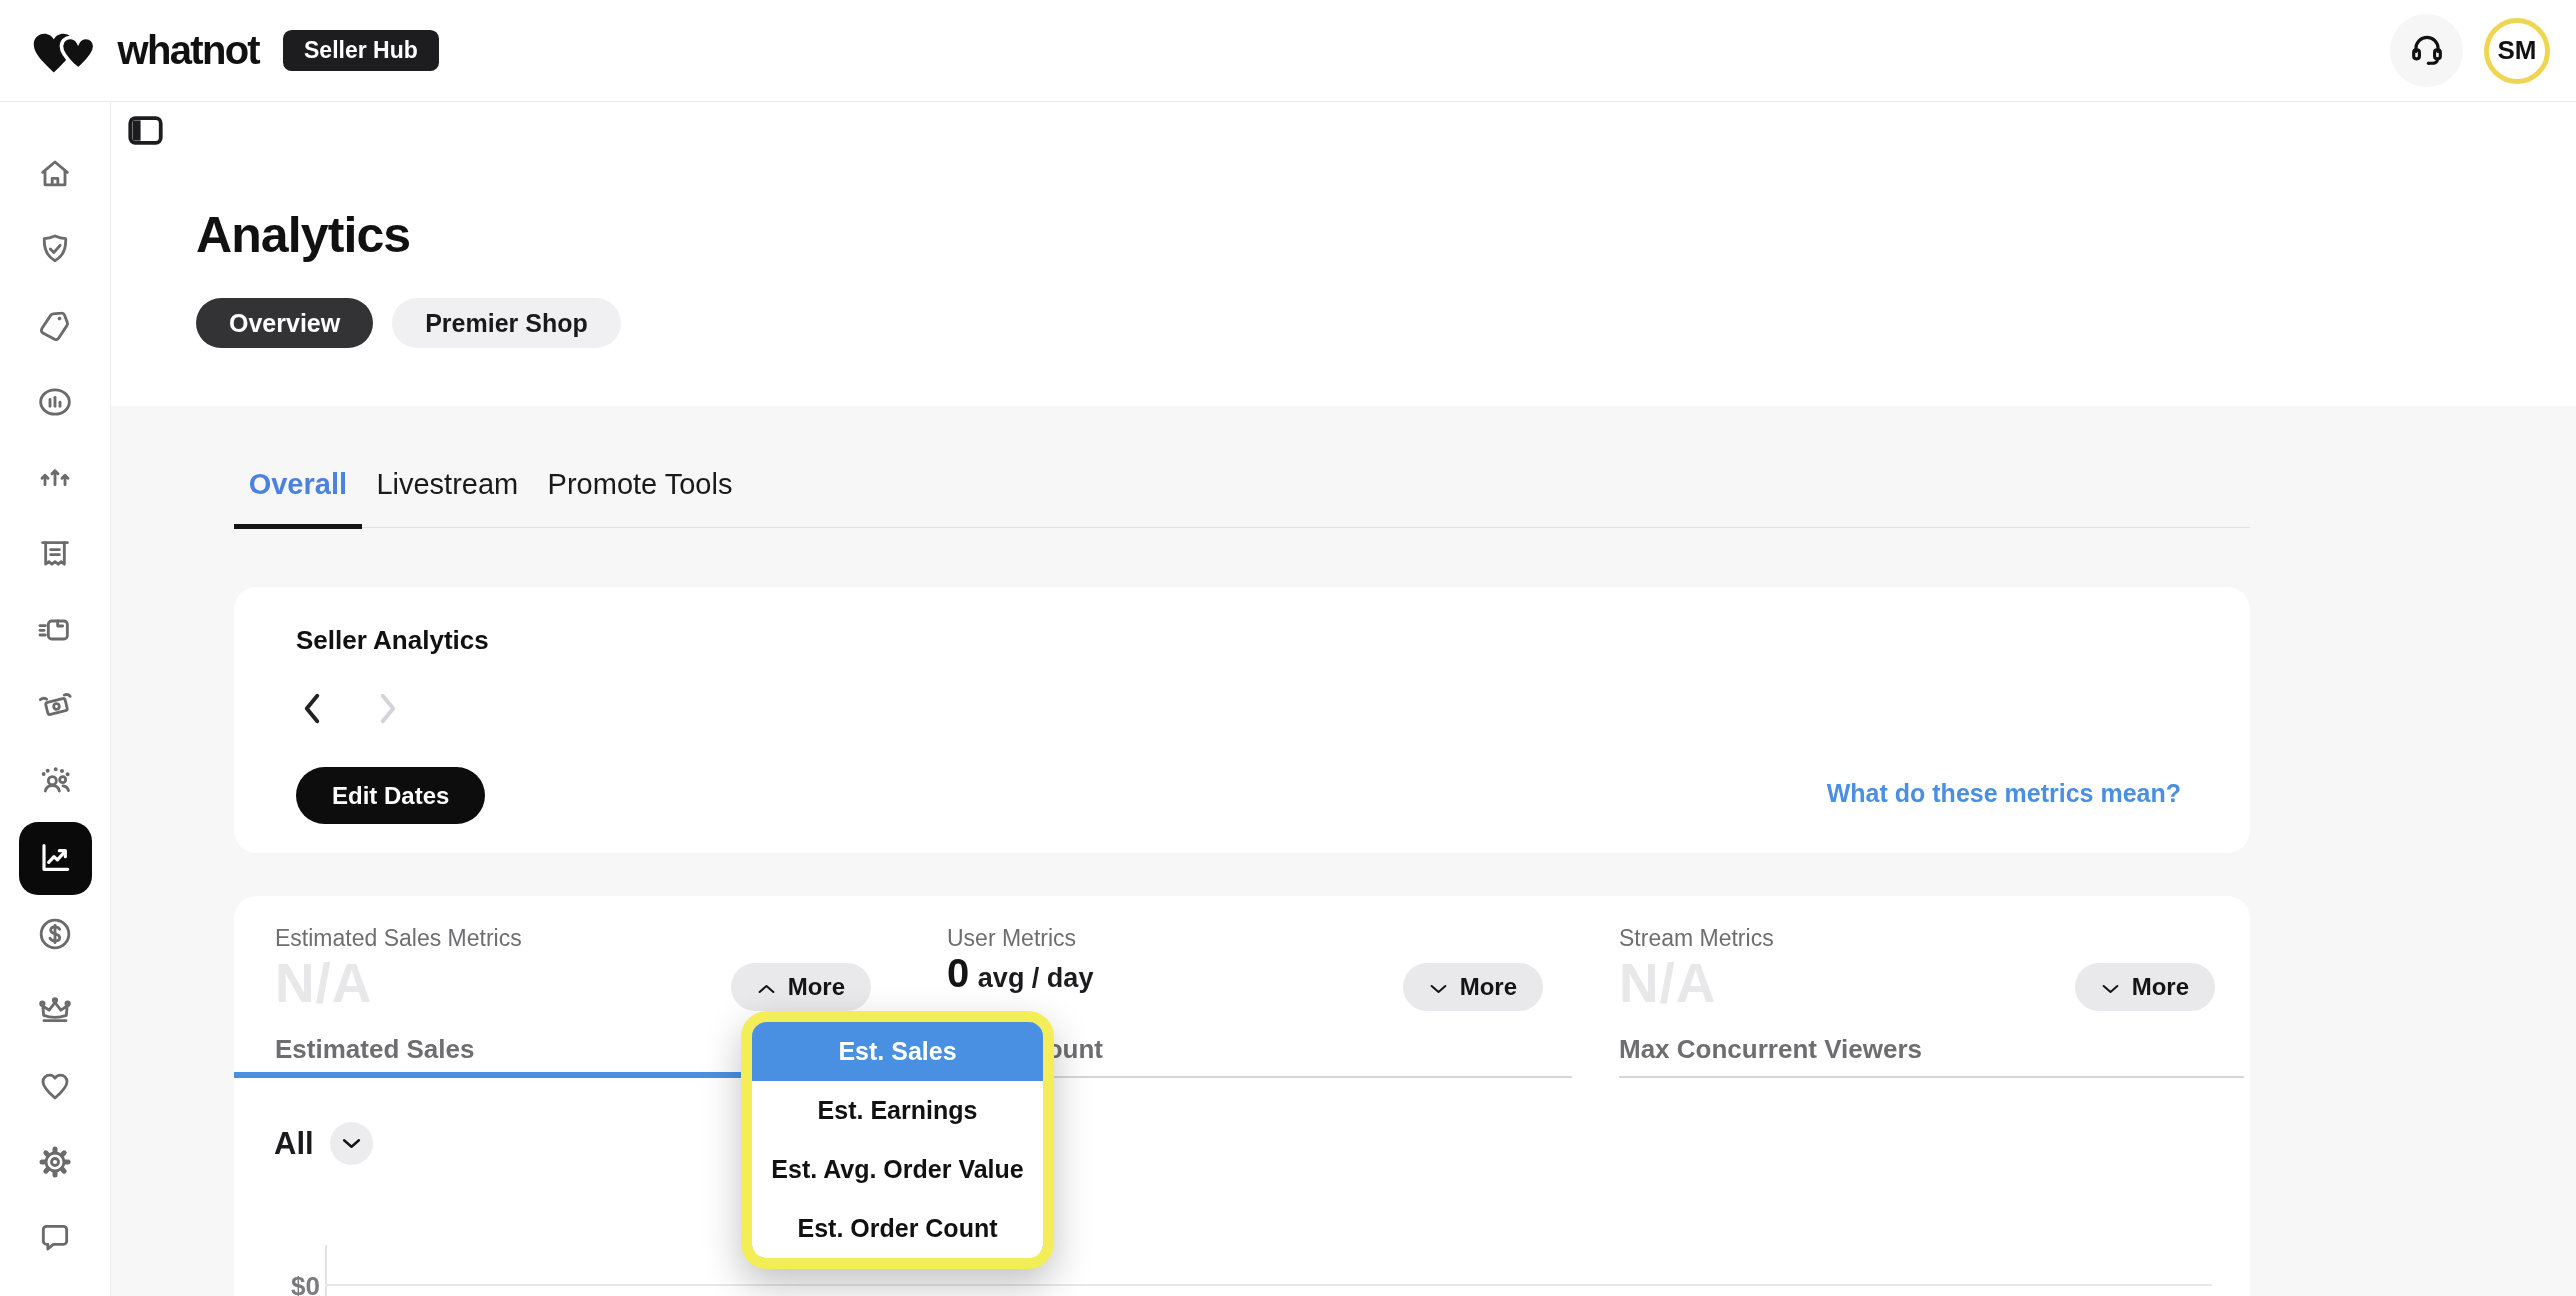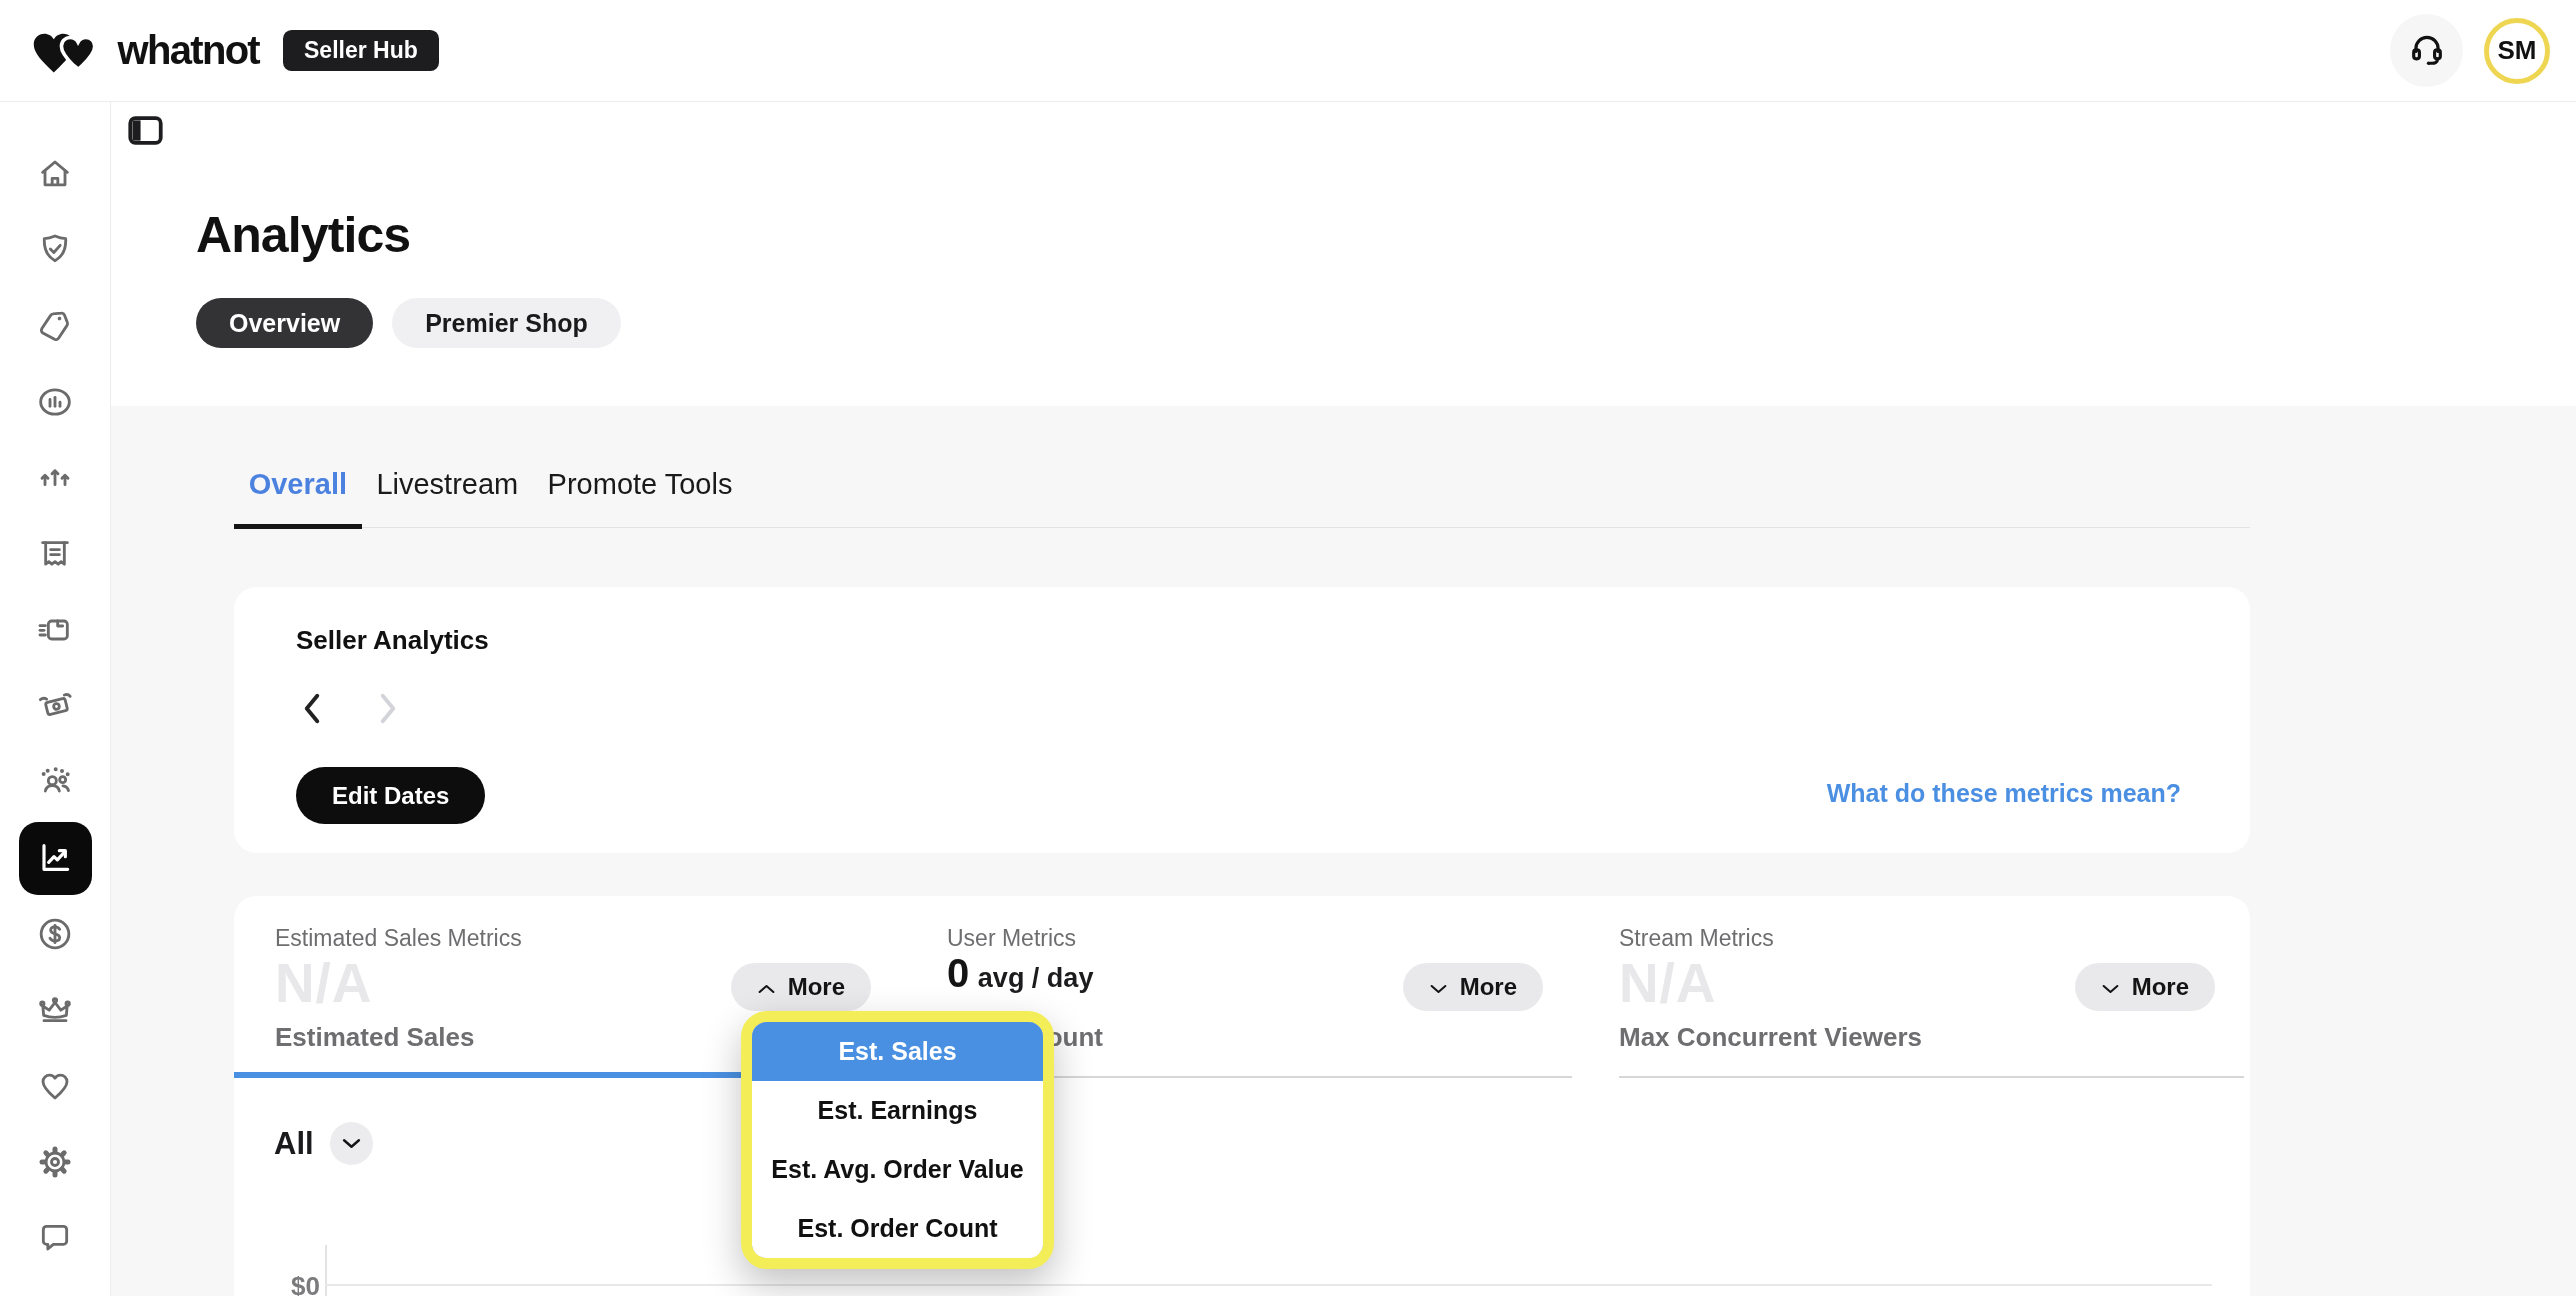--- a/index.html
+++ b/index.html
@@ -64,21 +64,21 @@
   
   .card2{position:absolute;left:123px;top:794px;width:2016px;height:535px;background:#fff;
     border-radius:22.5px 22.5px 0 0;}
   .mcol{position:absolute;top:0;width:672px;height:216px;}
   .mcol.c0{left:0;} .mcol.c1{left:672px;} .mcol.c2{left:1344px;}
   .m-title{position:absolute;left:41px;top:29px;font-size:23px;color:#6e6e71;}
   .m-valrow{position:absolute;left:41px;top:55px;display:flex;align-items:baseline;}
   .val-na{font-size:55px;font-weight:800;color:#e8e8ea;letter-spacing:0.9px;}
   .val-num{font-size:40px;font-weight:800;color:#141414;}
   .val-suffix{font-size:27px;font-weight:700;color:#1c1c1e;margin-left:8.6px;}
-  .m-label{position:absolute;left:41px;top:126px;font-size:26px;font-weight:700;color:#6e6e71;}
+  .m-label{position:absolute;left:41px;top:138px;font-size:26px;font-weight:700;color:#6e6e71;}
   .more-btn{position:absolute;right:35px;top:67px;height:48px;display:flex;align-items:center;gap:12px;
     background:#e9e9eb;border-radius:863px;padding:8px 26px;font-size:24px;font-weight:600;color:#141414;}
   .divider-blue{position:absolute;left:0;top:176px;width:672px;height:6px;background:var(--accent-blue);}
   .divider-gray{position:absolute;left:41px;top:180px;width:625px;height:1.7px;background:#d7d7d9;}
 
   .all-row{position:absolute;left:40px;top:226px;display:flex;align-items:center;gap:16px;}
   .all-label{font-size:31px;font-weight:800;color:#1b1b1d;}
   .chev-circle{width:43px;height:43px;border-radius:50%;background:#ececee;display:flex;
     align-items:center;justify-content:center;}
   .ytick{position:absolute;left:29px;top:375px;width:57px;text-align:right;font-size:26px;font-weight:700;color:#7b7b7e;}

